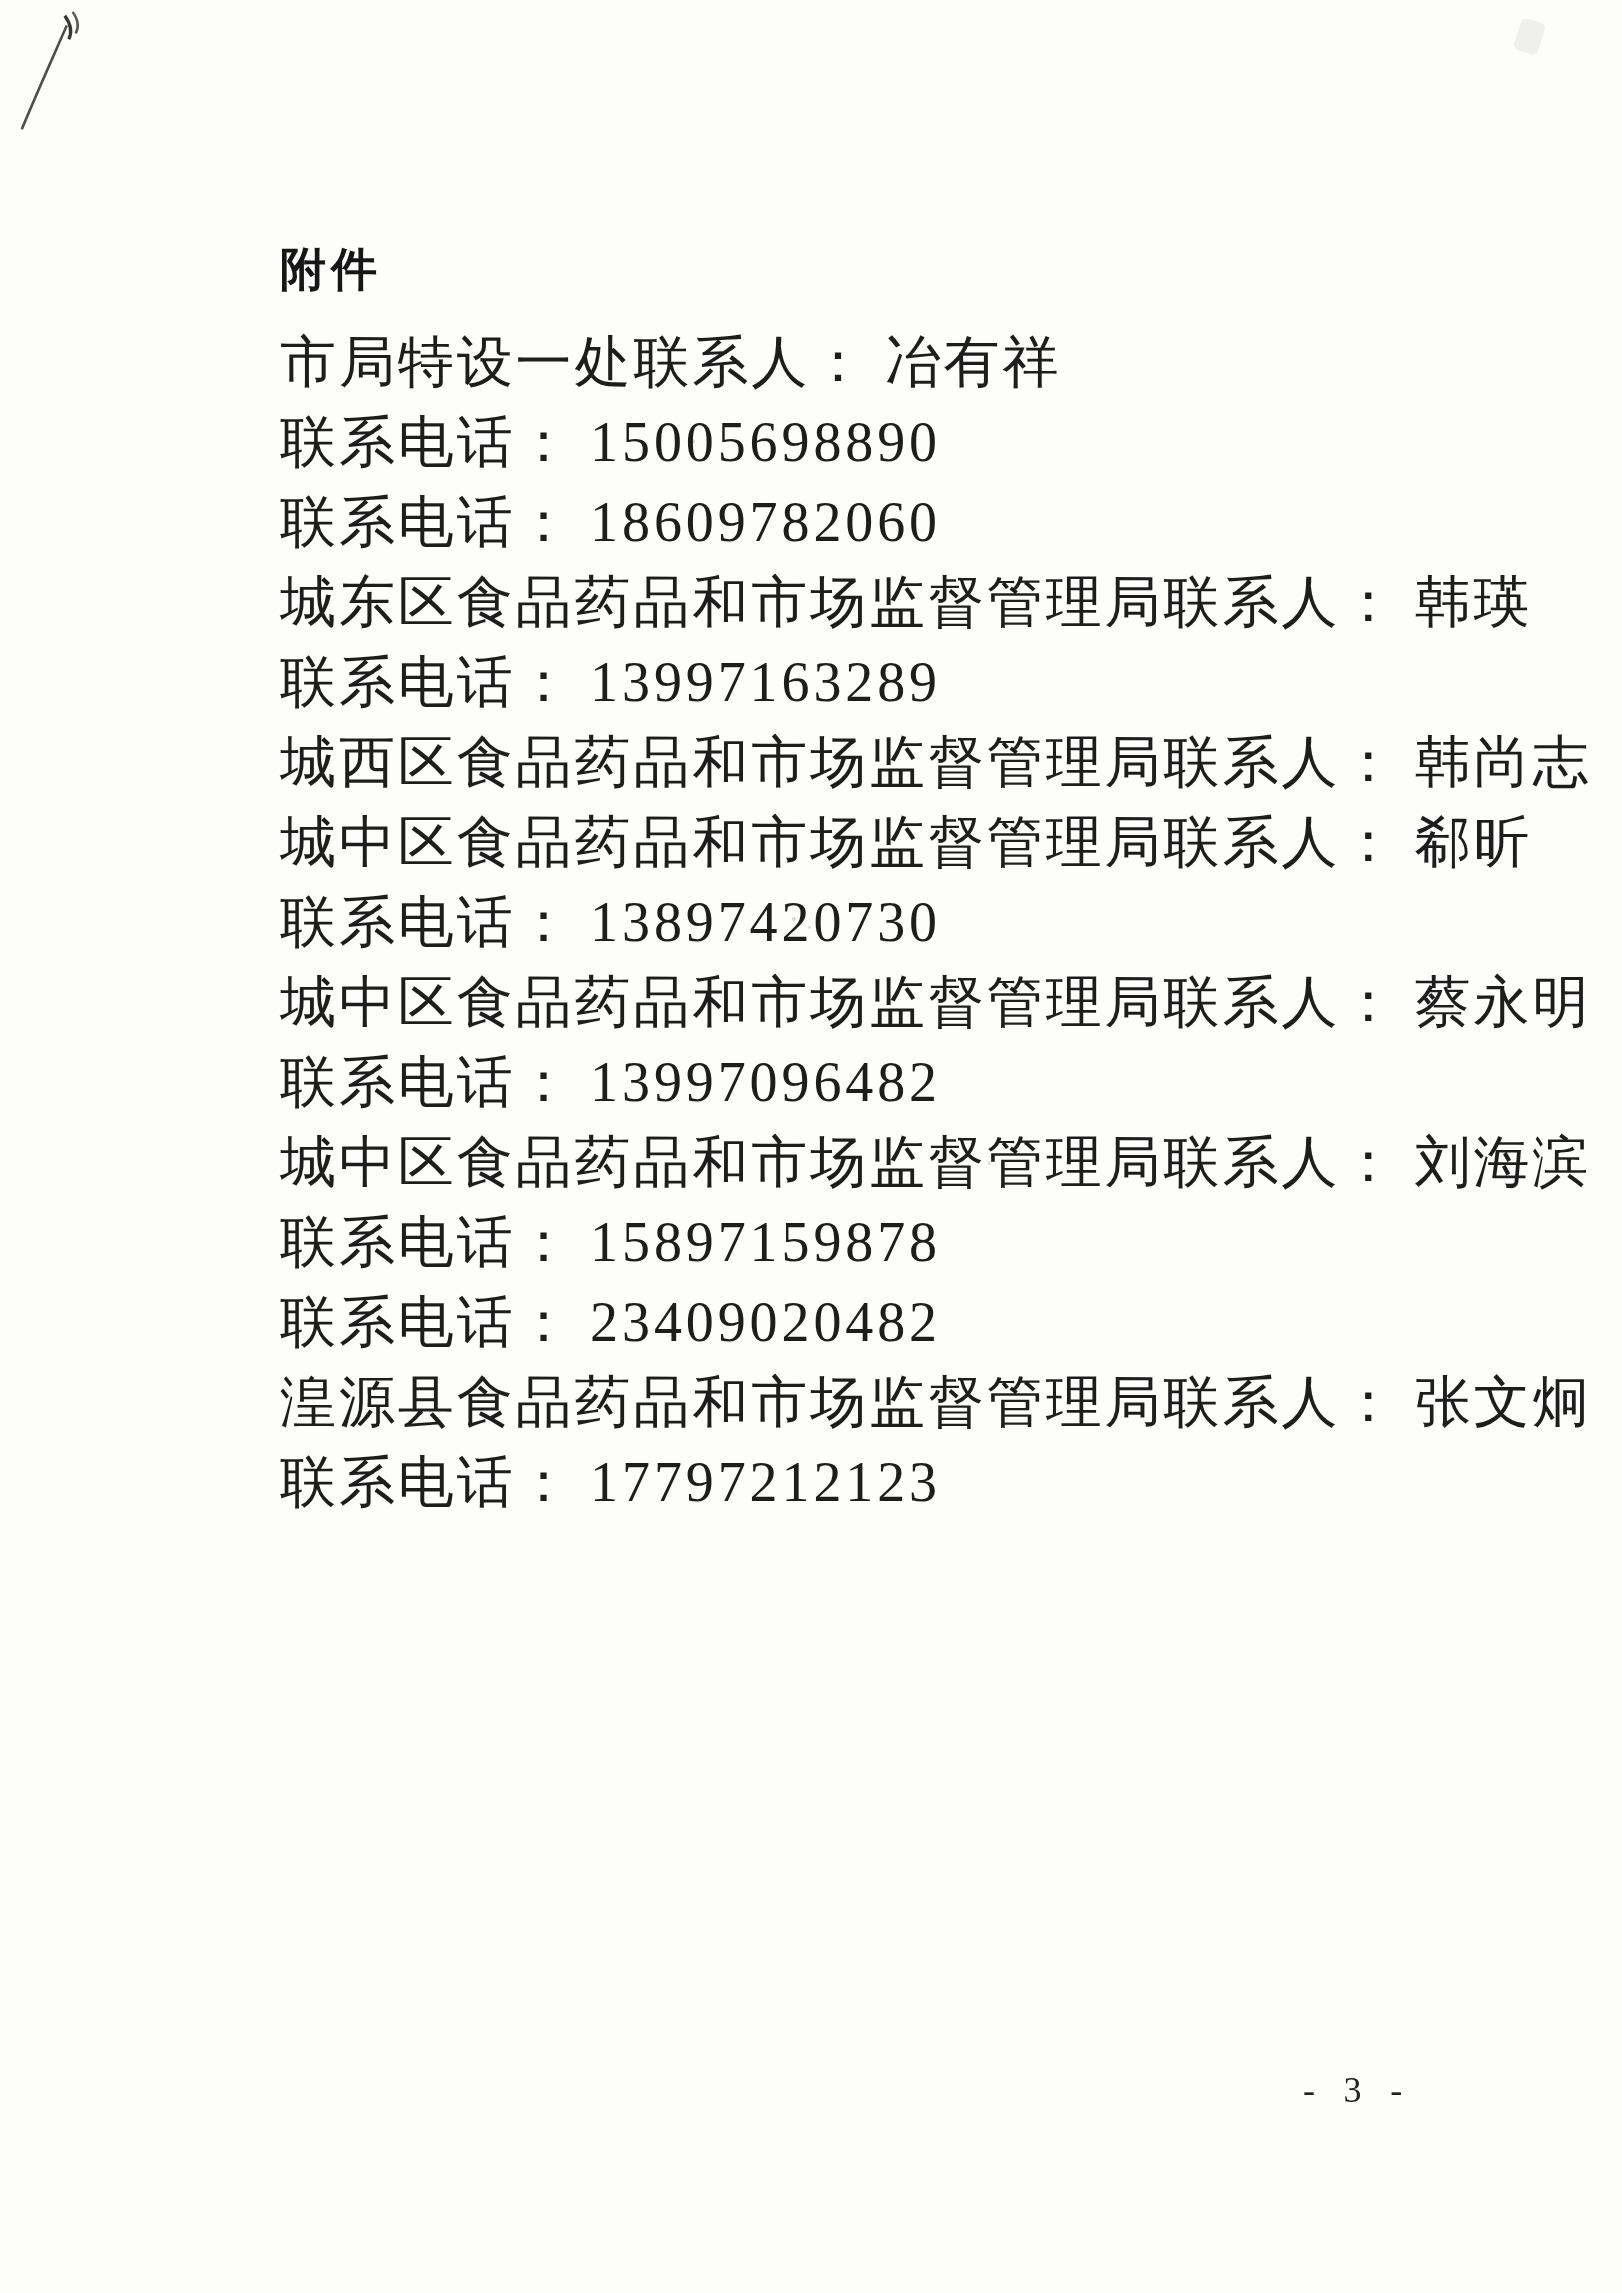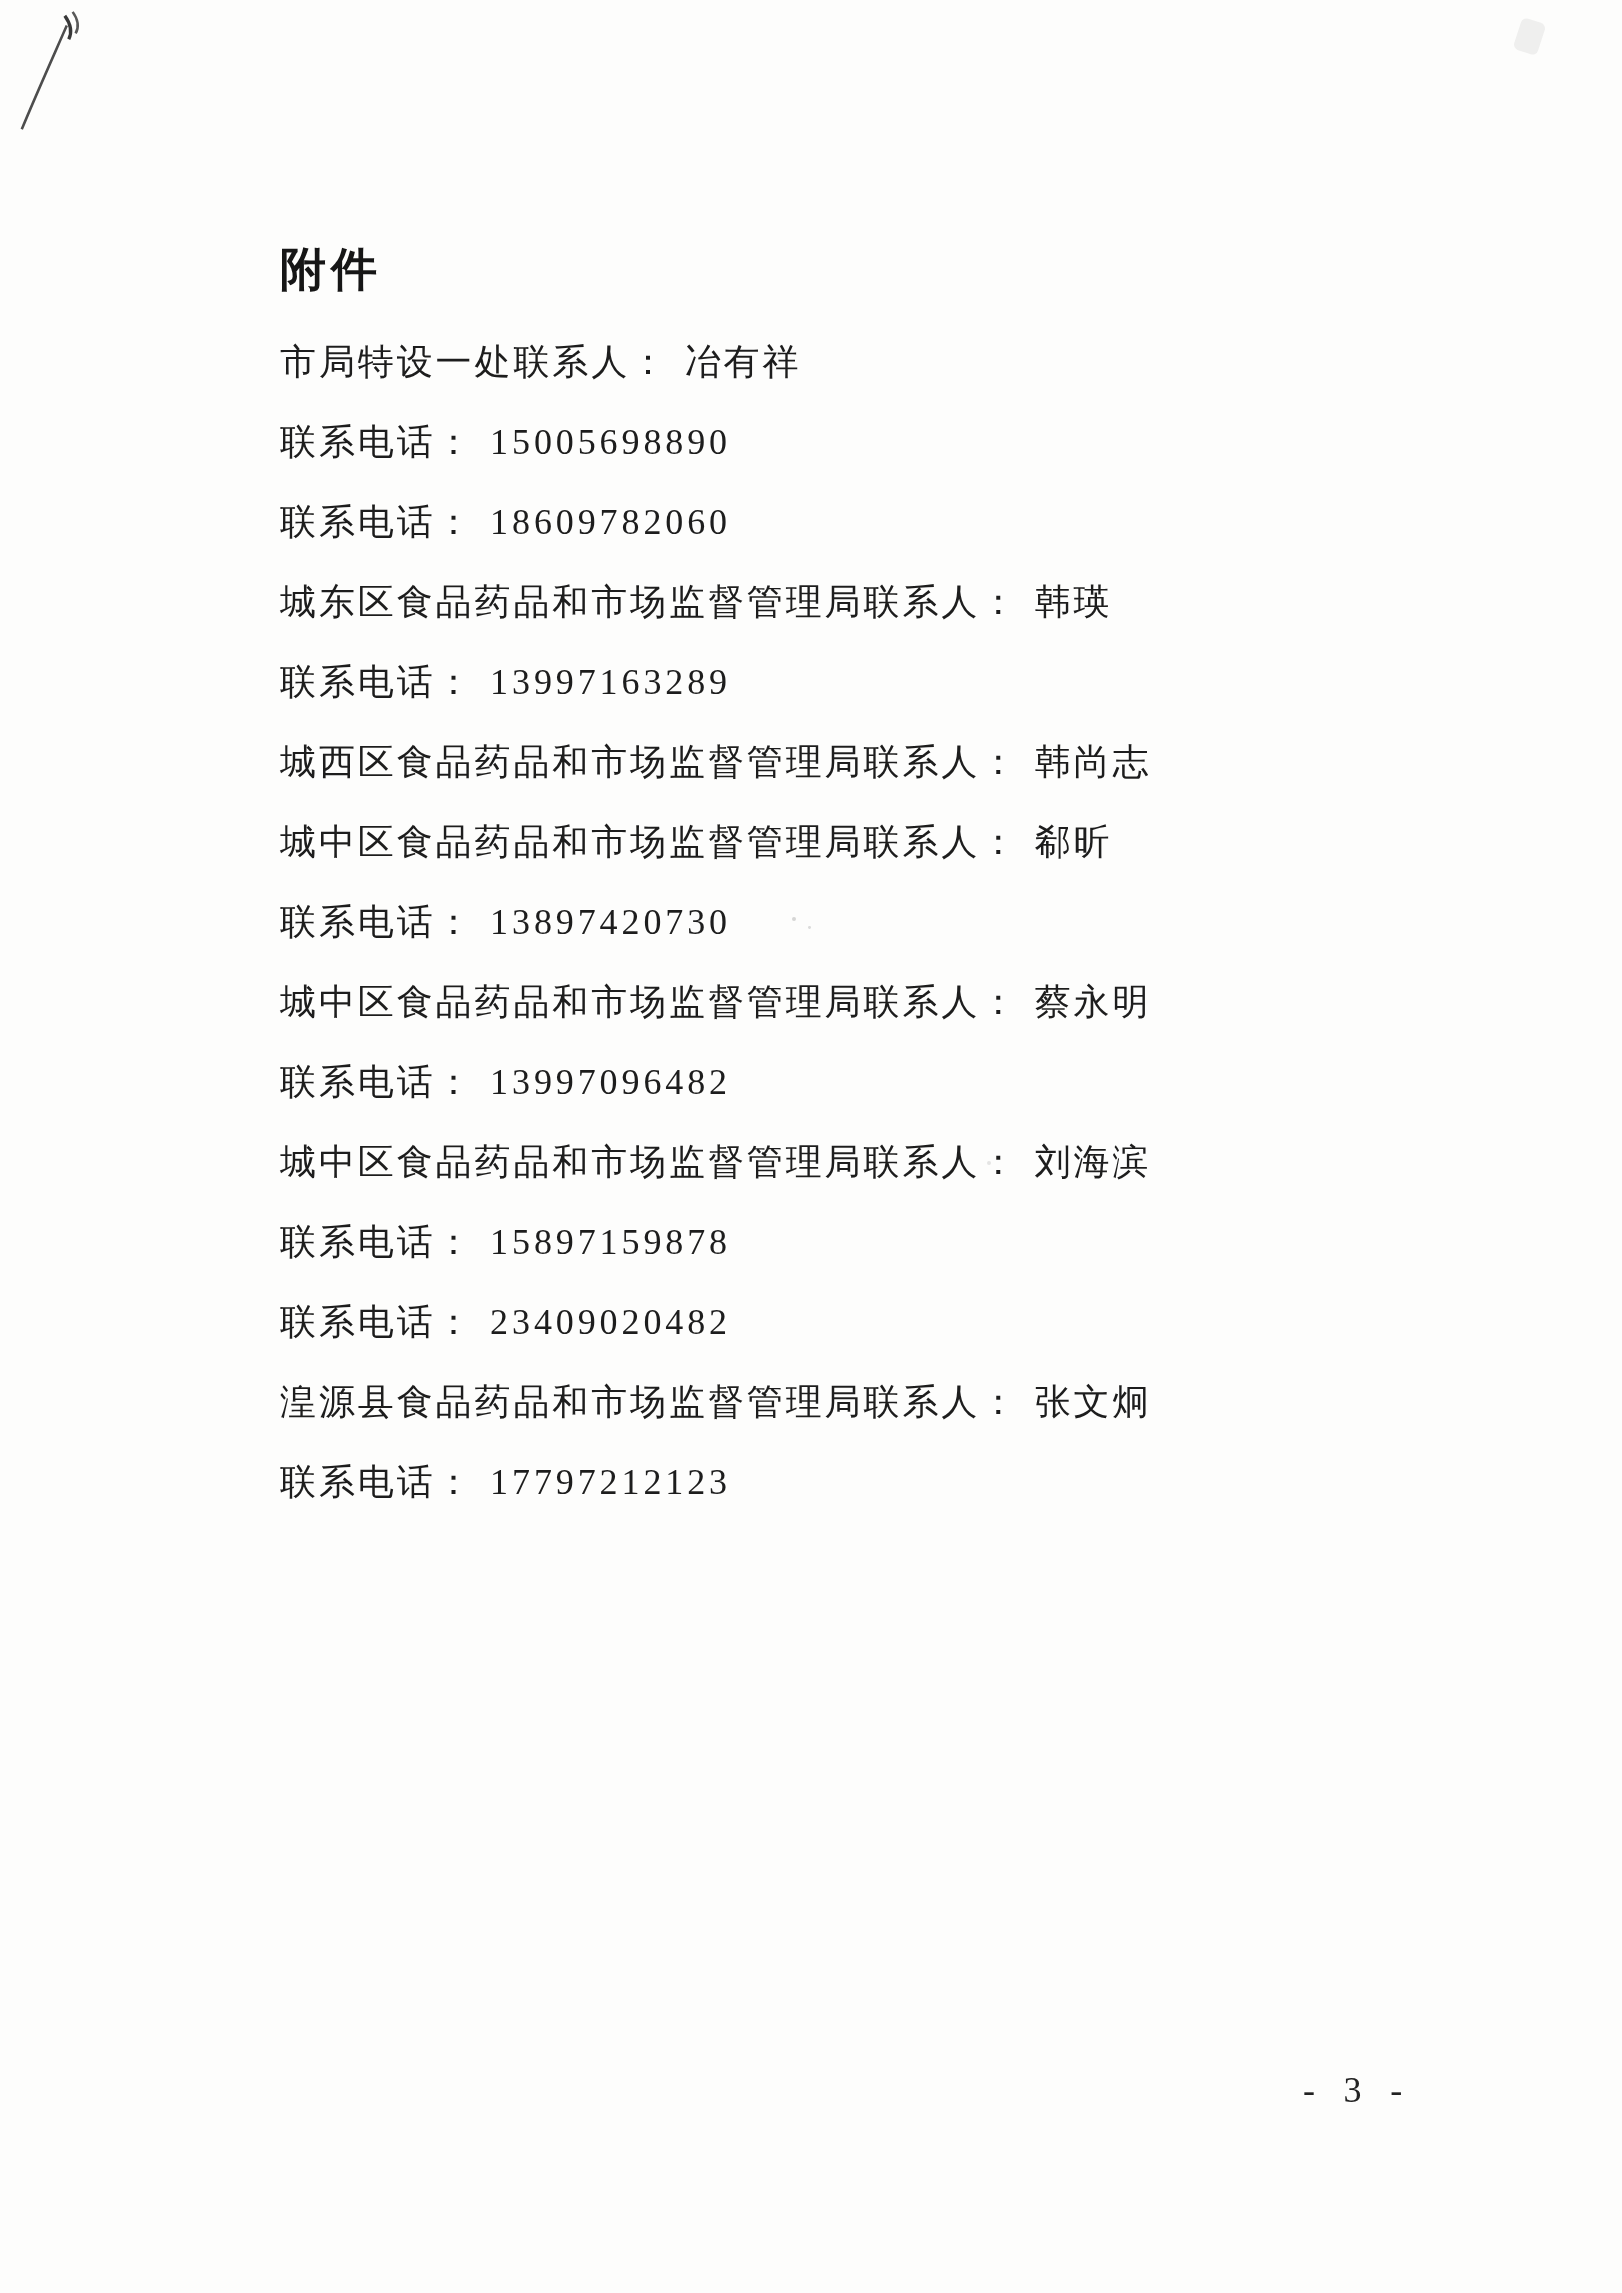--- a/index.html
+++ b/index.html
@@ -28,21 +28,21 @@
   .heading {
     font-family: "Liberation Sans", "DejaVu Sans", sans-serif;
     font-weight: bold;
     font-size: 46px;
     letter-spacing: 4.9px;
     line-height: 59px;
     margin-bottom: 23.4px;
     color: #161616;
   }
   .line {
-    font-size: 36px;
+    font-size: 56px;
     line-height: 80px;
     letter-spacing: 2.9px;
     white-space: nowrap;
     color: #1d1d1d;
   }
   .gap {
     margin-left: 15.6px;
   }
   .digits {
     letter-spacing: 3.9px;

